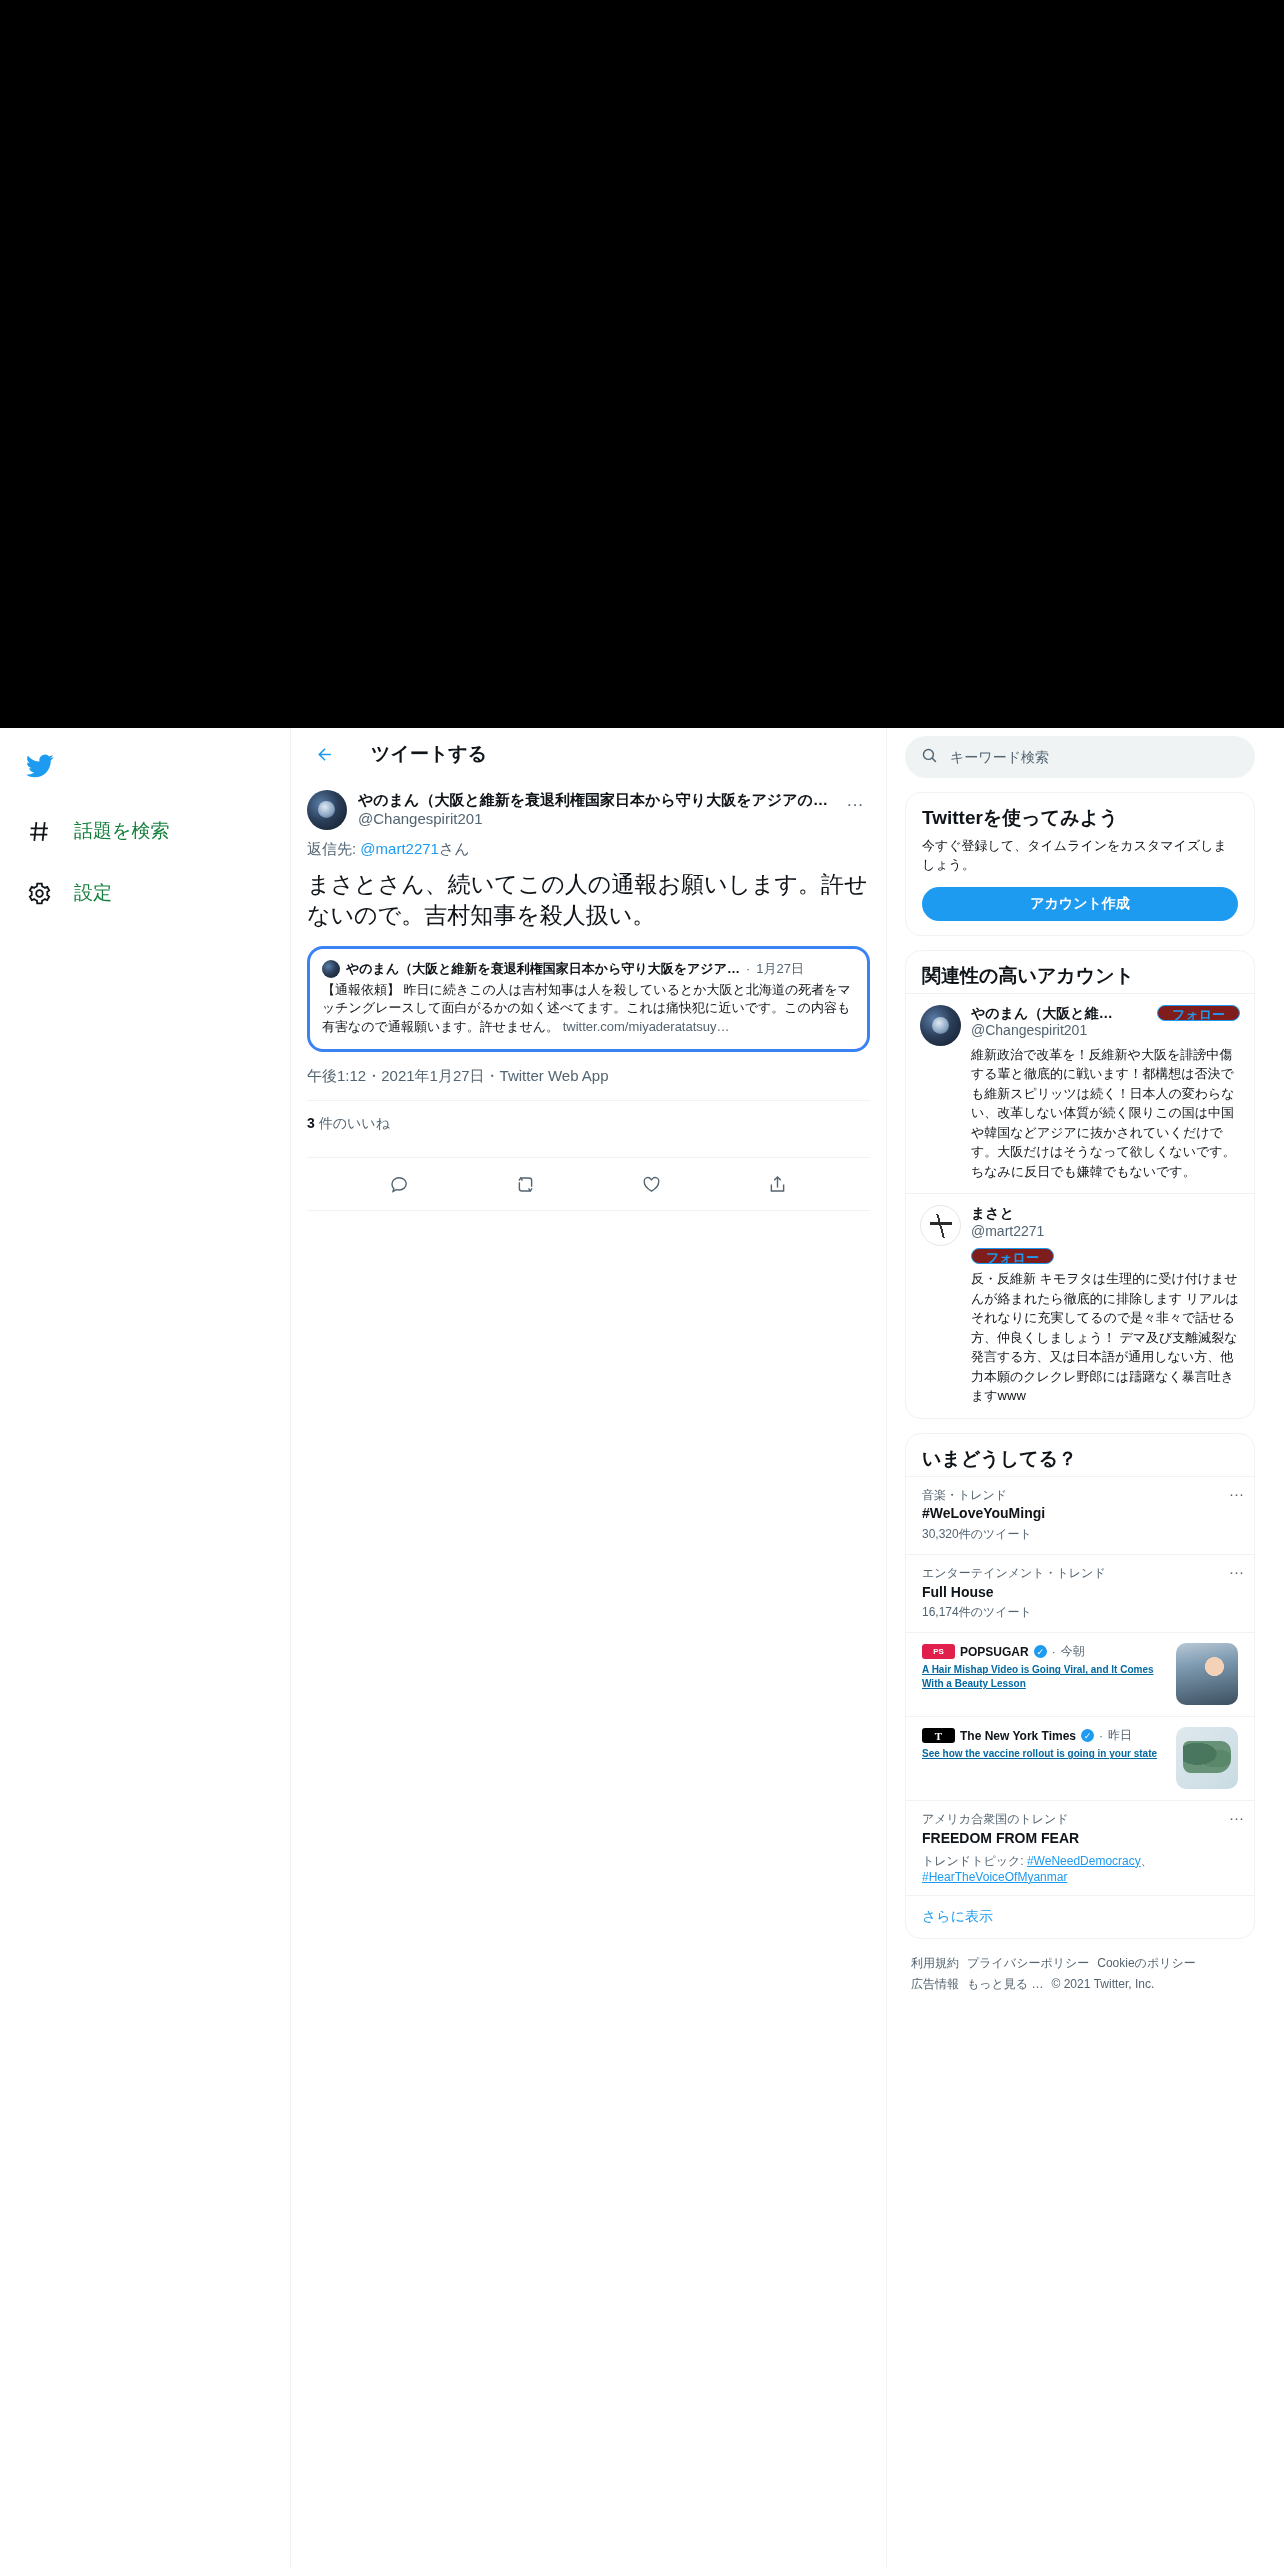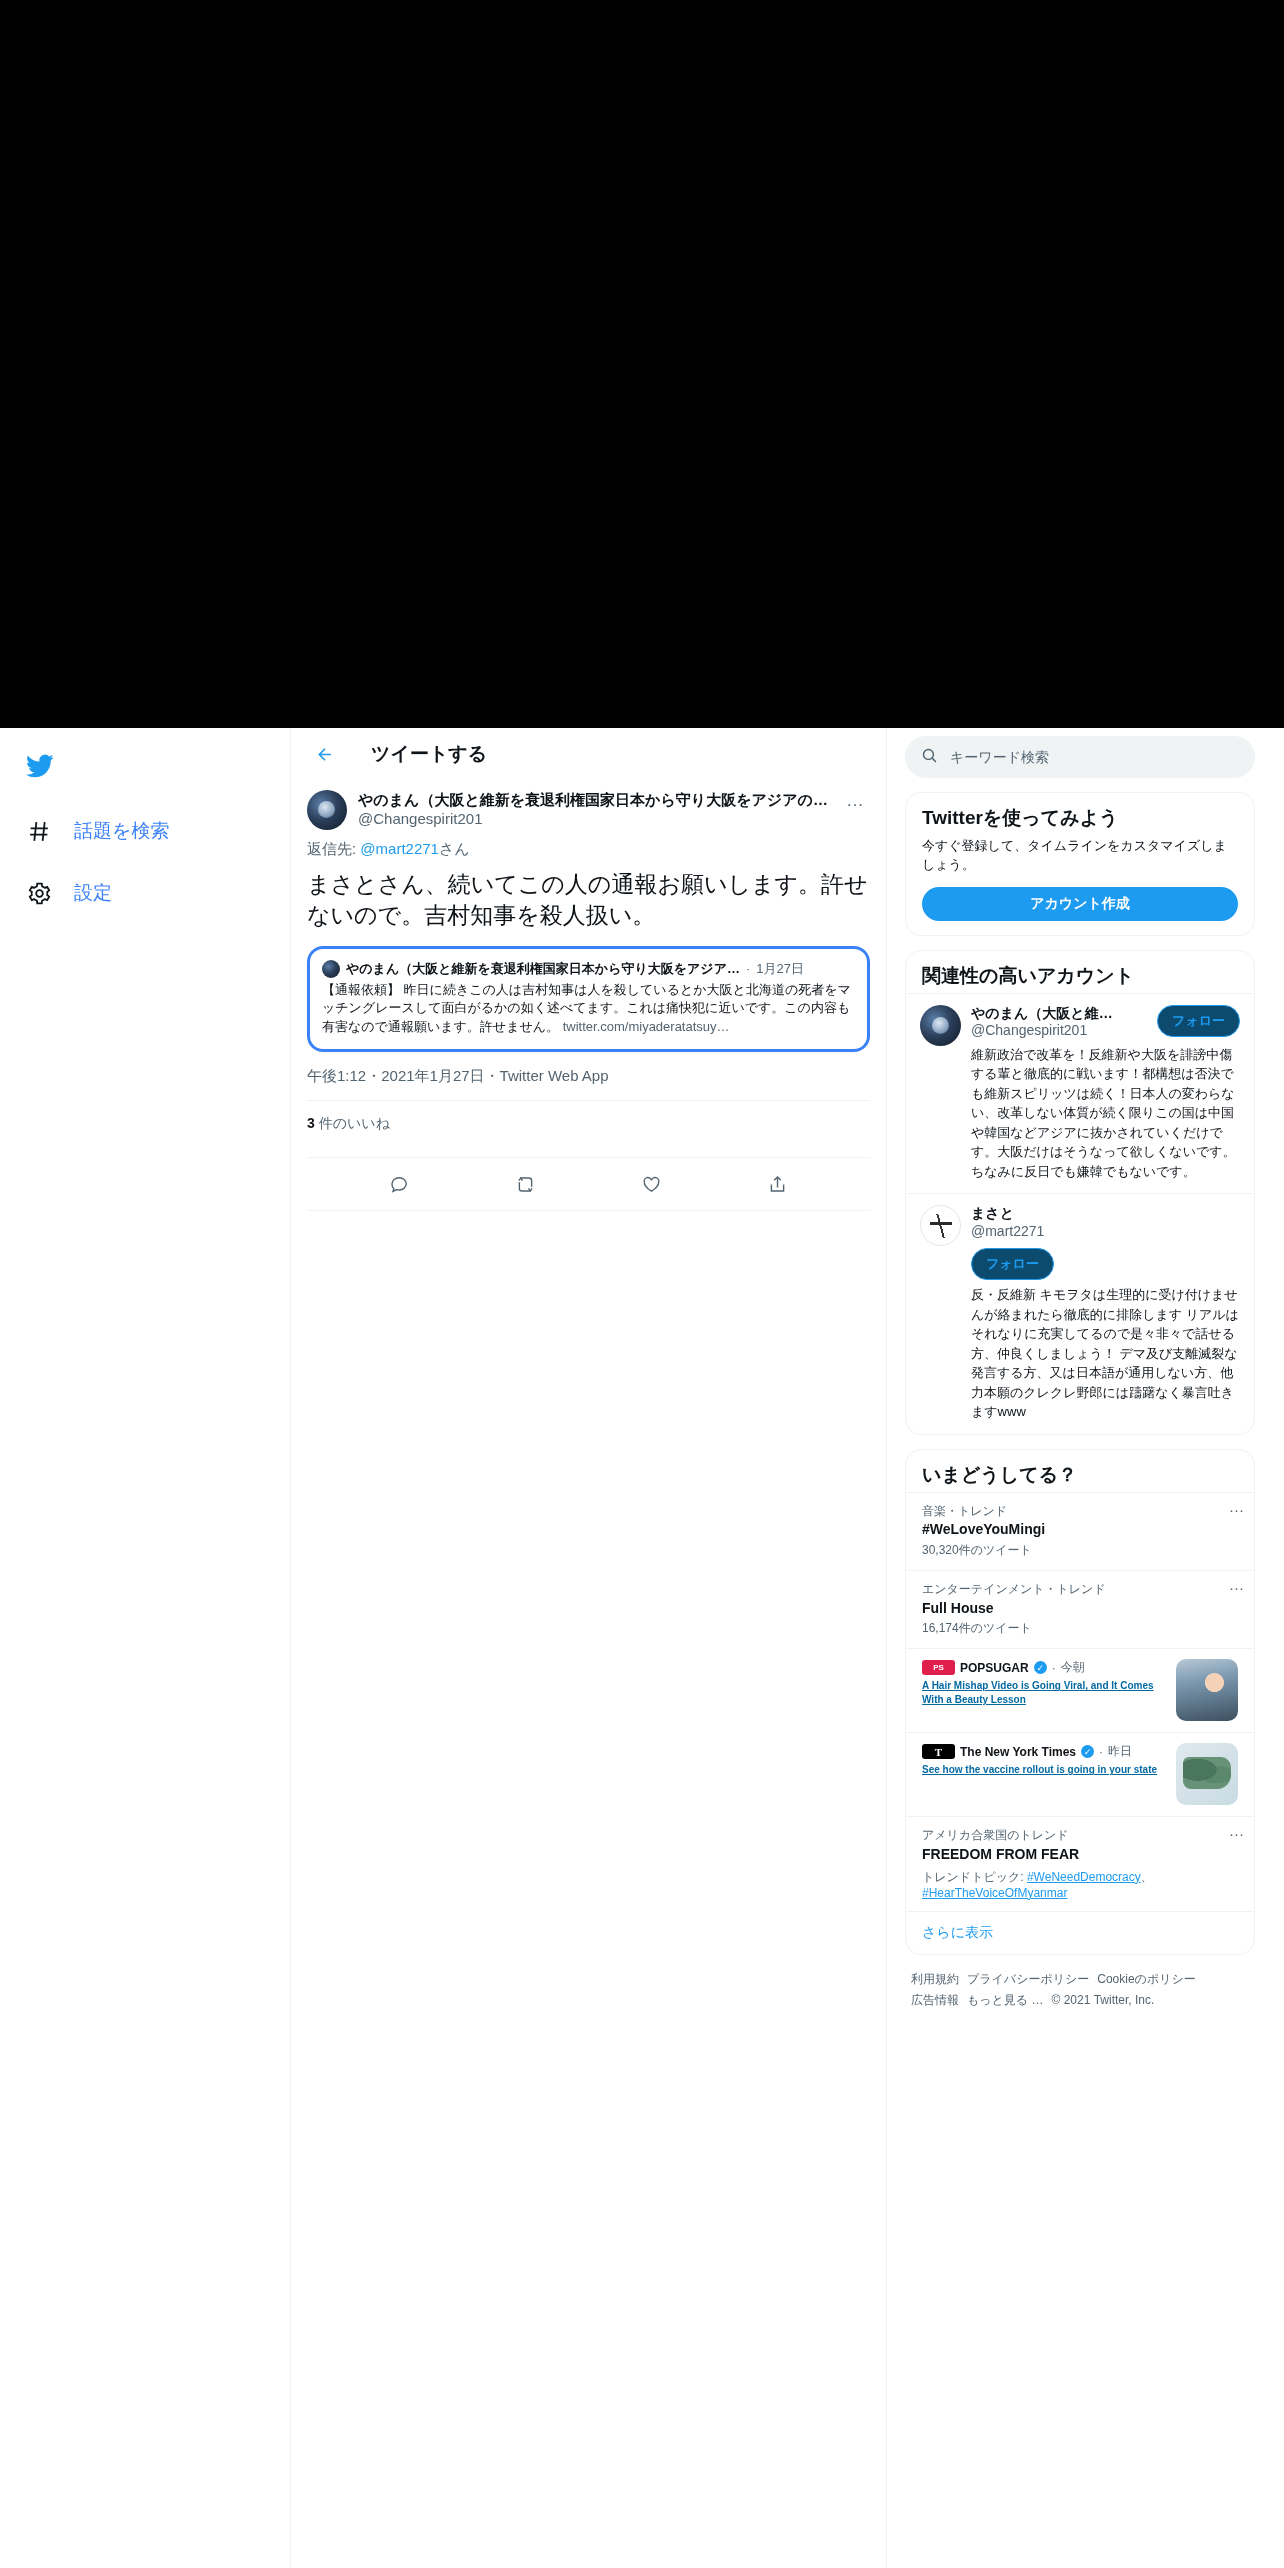--- a/index.html
+++ b/index.html
@@ -49,21 +49,21 @@
     cursor: pointer;
   }
   .nav-item .ico {
     width: 26px; height: 26px;
     display: flex; align-items: center; justify-content: center;
     color: #0f1419;
   }
   .nav-item .ico svg { width: 25px; height: 25px; fill: none; stroke: #0f1419; stroke-width: 1.7; }
   .nav-item .lbl {
     font-size: 19px;
-    color: #3b82f6;
+    color: #15803d;
     font-weight: 400;
   }
   
   .center {
     width: 597px;
     border-left: 1px solid #eff3f4;
     border-right: 1px solid #eff3f4;
     background: #fff;
     min-height: 1840px;
   }
@@ -335,25 +335,25 @@
   .f-bio {
     font-size: 13px;
     color: #0f1419;
     line-height: 1.5;
     margin-top: 5px;
     word-break: break-all;
   }
   .follow-btn {
     flex: 0 0 auto;
     align-self: flex-start;
-    height: 32px;
+    height: 16px;
     padding: 0 14px;
     border: 1px solid #1d9bf0;
     color: #1d9bf0;
-    background: #0c4a6e;
+    background: #7f1d1d;
     border-radius: 999px;
     font-size: 13px;
     font-weight: 700;
     font-family: "Liberation Sans", sans-serif;
     cursor: pointer;
   }
   
   .trend-row {
     padding: 10px 16px 11px 16px;
     border-top: 1px solid #eff3f4;

